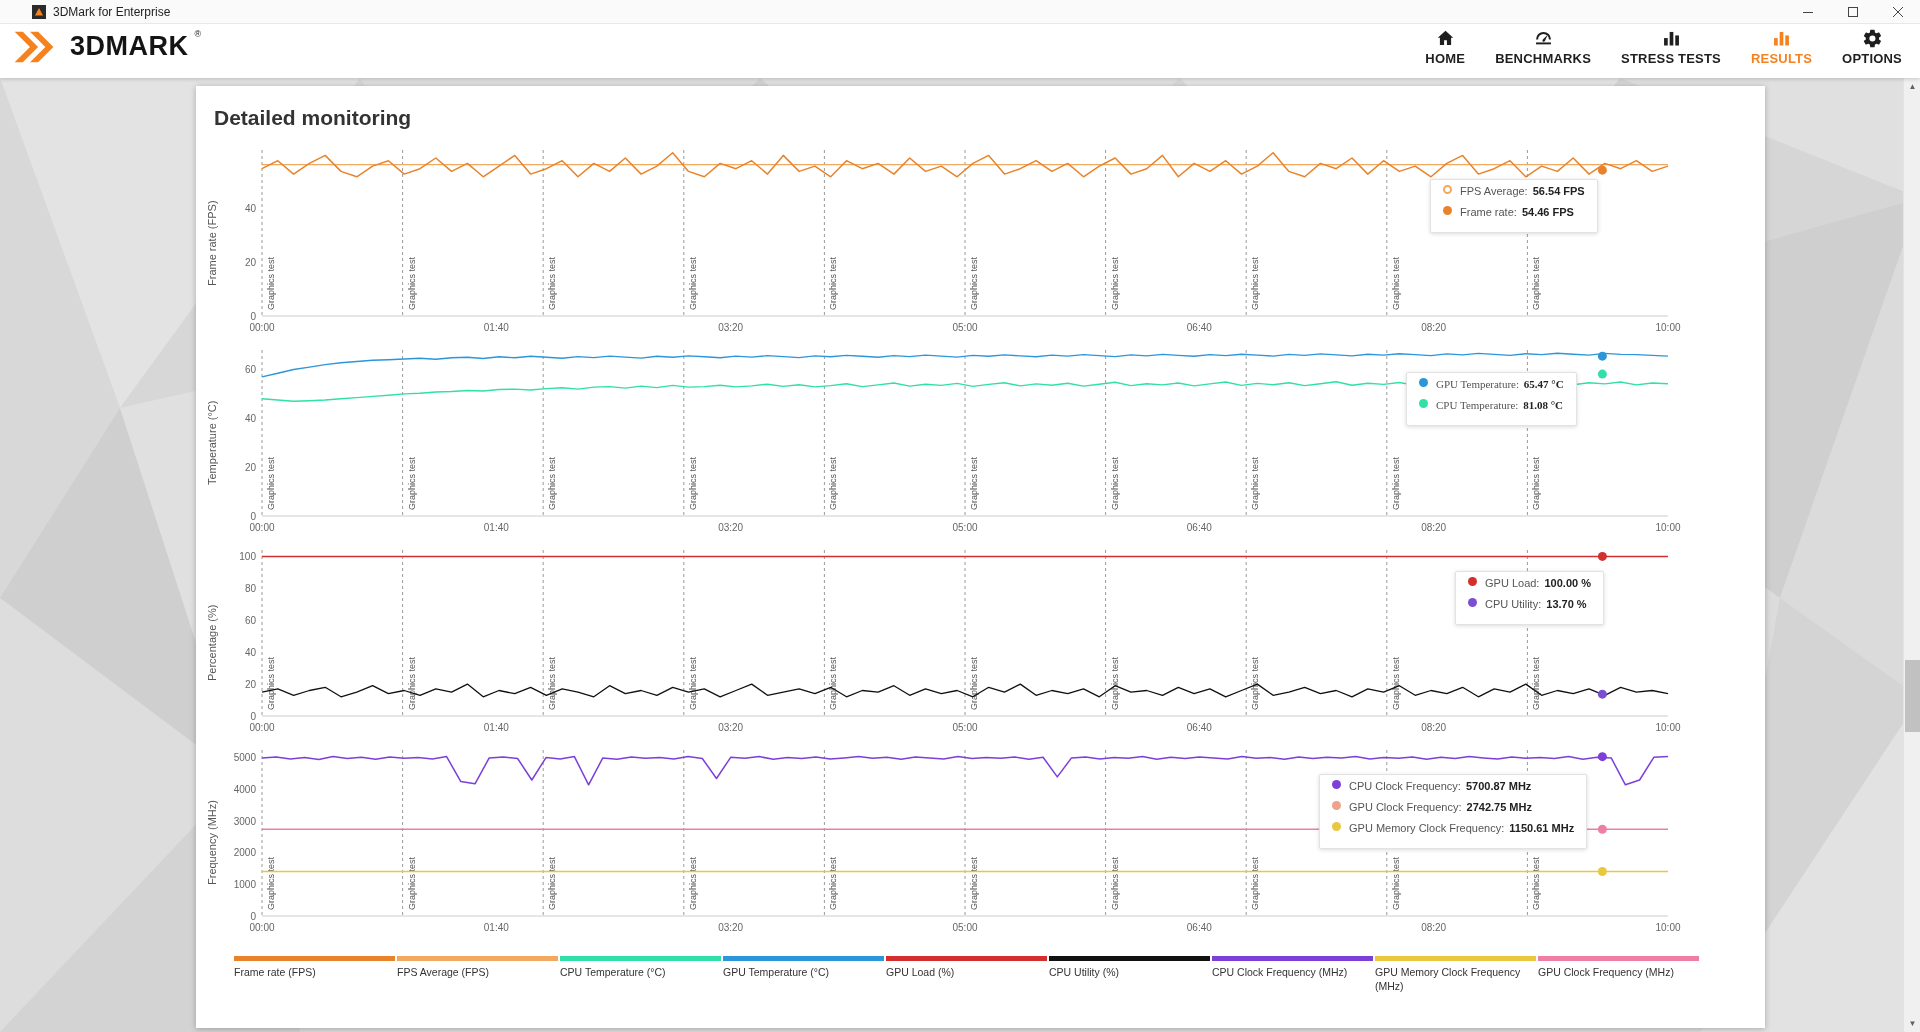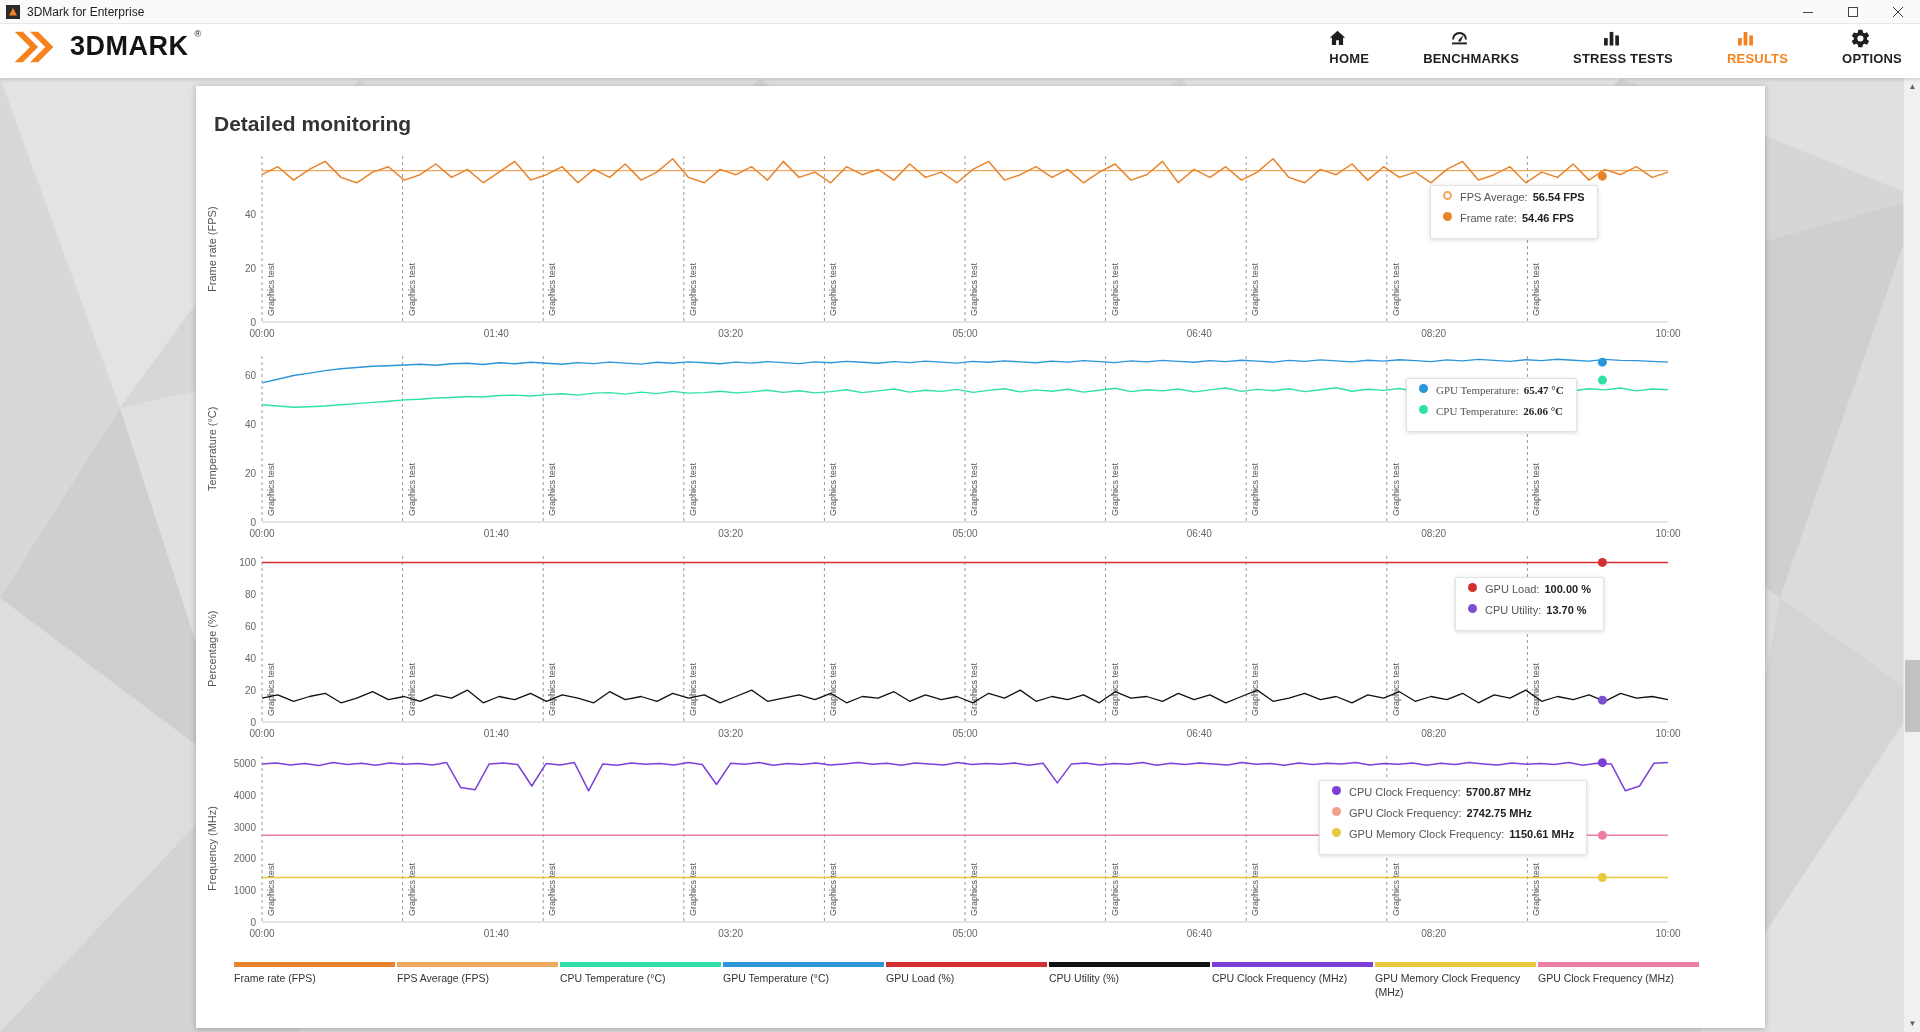--- a/index.html
+++ b/index.html
@@ -1,38 +1,38 @@
 <!DOCTYPE html>
 <html><head>
 <meta charset="utf-8">
 <style>
   * { box-sizing: border-box; margin: 0; padding: 0; }
   html,body { width:1920px; height:1032px; overflow:hidden; font-family:"Liberation Sans", sans-serif; background:#dcdcdc; }
 
   
-  .titlebar { height:24px; background:#fafafa; border-bottom:1px solid #e8e8e8; display:flex; align-items:center; font-size:12px; color:#222; position:relative; z-index:5; }
+  .titlebar { height:24px; background:#fafafa; border-bottom:1px solid #e8e8e8; display:flex; align-items:center; font-size:12px; color:#222; position:relative; z-index:5;padding-left:26px; }
   .app-icon { width:14px; height:14px; margin:0 7px 0 6px; }
   .win-controls { margin-left:auto; display:flex; height:100%; }
   .win-btn { width:45px; height:100%; display:flex; align-items:center; justify-content:center; }
 
   
   .navbar { height:54px; background:#ffffff; display:flex; align-items:center; padding:0 18px 8px 14px; box-shadow:0 1px 4px rgba(0,0,0,.18); position:relative; z-index:4; }
   .brand { display:flex; align-items:flex-start; gap:6px; cursor:pointer; }
   .brand-text { font-size:27px; font-weight:bold; letter-spacing:.5px; color:#141414; line-height:34px; }
   .brand-reg { font-size:9px; vertical-align:top; color:#141414; }
   .nav-items { margin-left:auto; display:flex; gap:30px; align-items:flex-end; }
   .nav-item { display:flex; flex-direction:column; align-items:center; gap:2px; color:#1f1f1f; cursor:pointer; }
   .nav-item svg { width:21px; height:21px; }
-  .nav-item .nav-label { font-size:13px; font-weight:600; letter-spacing:.2px;margin-left:24px; }
+  .nav-item .nav-label { font-size:13px; font-weight:600; letter-spacing:.2px; }
   .nav-item.active { color:#f5821f; }
 
   
   .main { position:relative; height:954px; background:#dcdcdc; overflow:hidden; }
   .bg-pattern { position:absolute; inset:0; z-index:0; }
-  .panel { position:absolute; left:196px; top:8px; width:1569px; bottom:4px; background:#ffffff; box-shadow:0 1px 6px rgba(0,0,0,.25); z-index:1; padding:20px 16px 10px 16px; }
+  .panel { position:absolute; left:196px; top:8px; width:1569px; bottom:4px; background:#ffffff; box-shadow:0 1px 6px rgba(0,0,0,.25); z-index:1; padding:14px 16px 10px 16px; }
   .page-heading { font-size:21px; font-weight:700; color:#333; margin:6px 0 14px 2px; }
 
   
   .chart { display:flex; height:198px; margin-bottom:2px; position:relative; }
   .ylabel { width:20px; writing-mode:vertical-rl; transform:rotate(180deg); display:flex; align-items:center; justify-content:center; font-size:11px; color:#555; padding-left:20px; }
   .plot-wrap { position:relative; flex:1; }
   .plot-wrap svg { display:block; }
   .tooltip { position:absolute; background:#fff; border:1px solid #e2e2e2; box-shadow:0 1px 4px rgba(0,0,0,.15); border-radius:2px; padding:5px 12px; font-size:11px; color:#555; white-space:nowrap; z-index:2; }
   .tt-row { display:flex; align-items:flex-start; gap:8px; height:21px; }
   .tt-dot { width:9px; height:9px; border-radius:50%; flex:0 0 auto; }
@@ -249,21 +249,21 @@
             <circle cx="1370.3866666666668" cy="12.176176470588246" r="4.5" fill="#2b96d9"></circle>
             <circle cx="1370.3866666666668" cy="30.09441176470588" r="4.5" fill="#30e0a8"></circle>
           </svg>
         <div class="tooltip" style="left: 1174px; top: 28px; font-family: Liberation Serif, serif;">
             <div class="tt-row">
               <span class="tt-dot" style="background:#2b96d9"></span>
               <span>GPU Temperature: <span class="tt-val">65.47 °C</span></span>
             </div>
             <div class="tt-row">
               <span class="tt-dot" style="background:#30e0a8"></span>
-              <span>CPU Temperature: <span class="tt-val">26.06 °C</span></span>
+              <span>CPU Temperature: <span class="tt-val">81.08 °C</span></span>
             </div>
           </div>
       </div>
     </div>
 
     <div class="chart">
       <div class="ylabel">Percentage (%)</div>
       <div class="plot-wrap">
         <svg width="1454" height="196" viewBox="0 0 1454 196">
             <line x1="30" y1="172" x2="1436" y2="172" stroke="#cccccc" stroke-width="1"></line>

